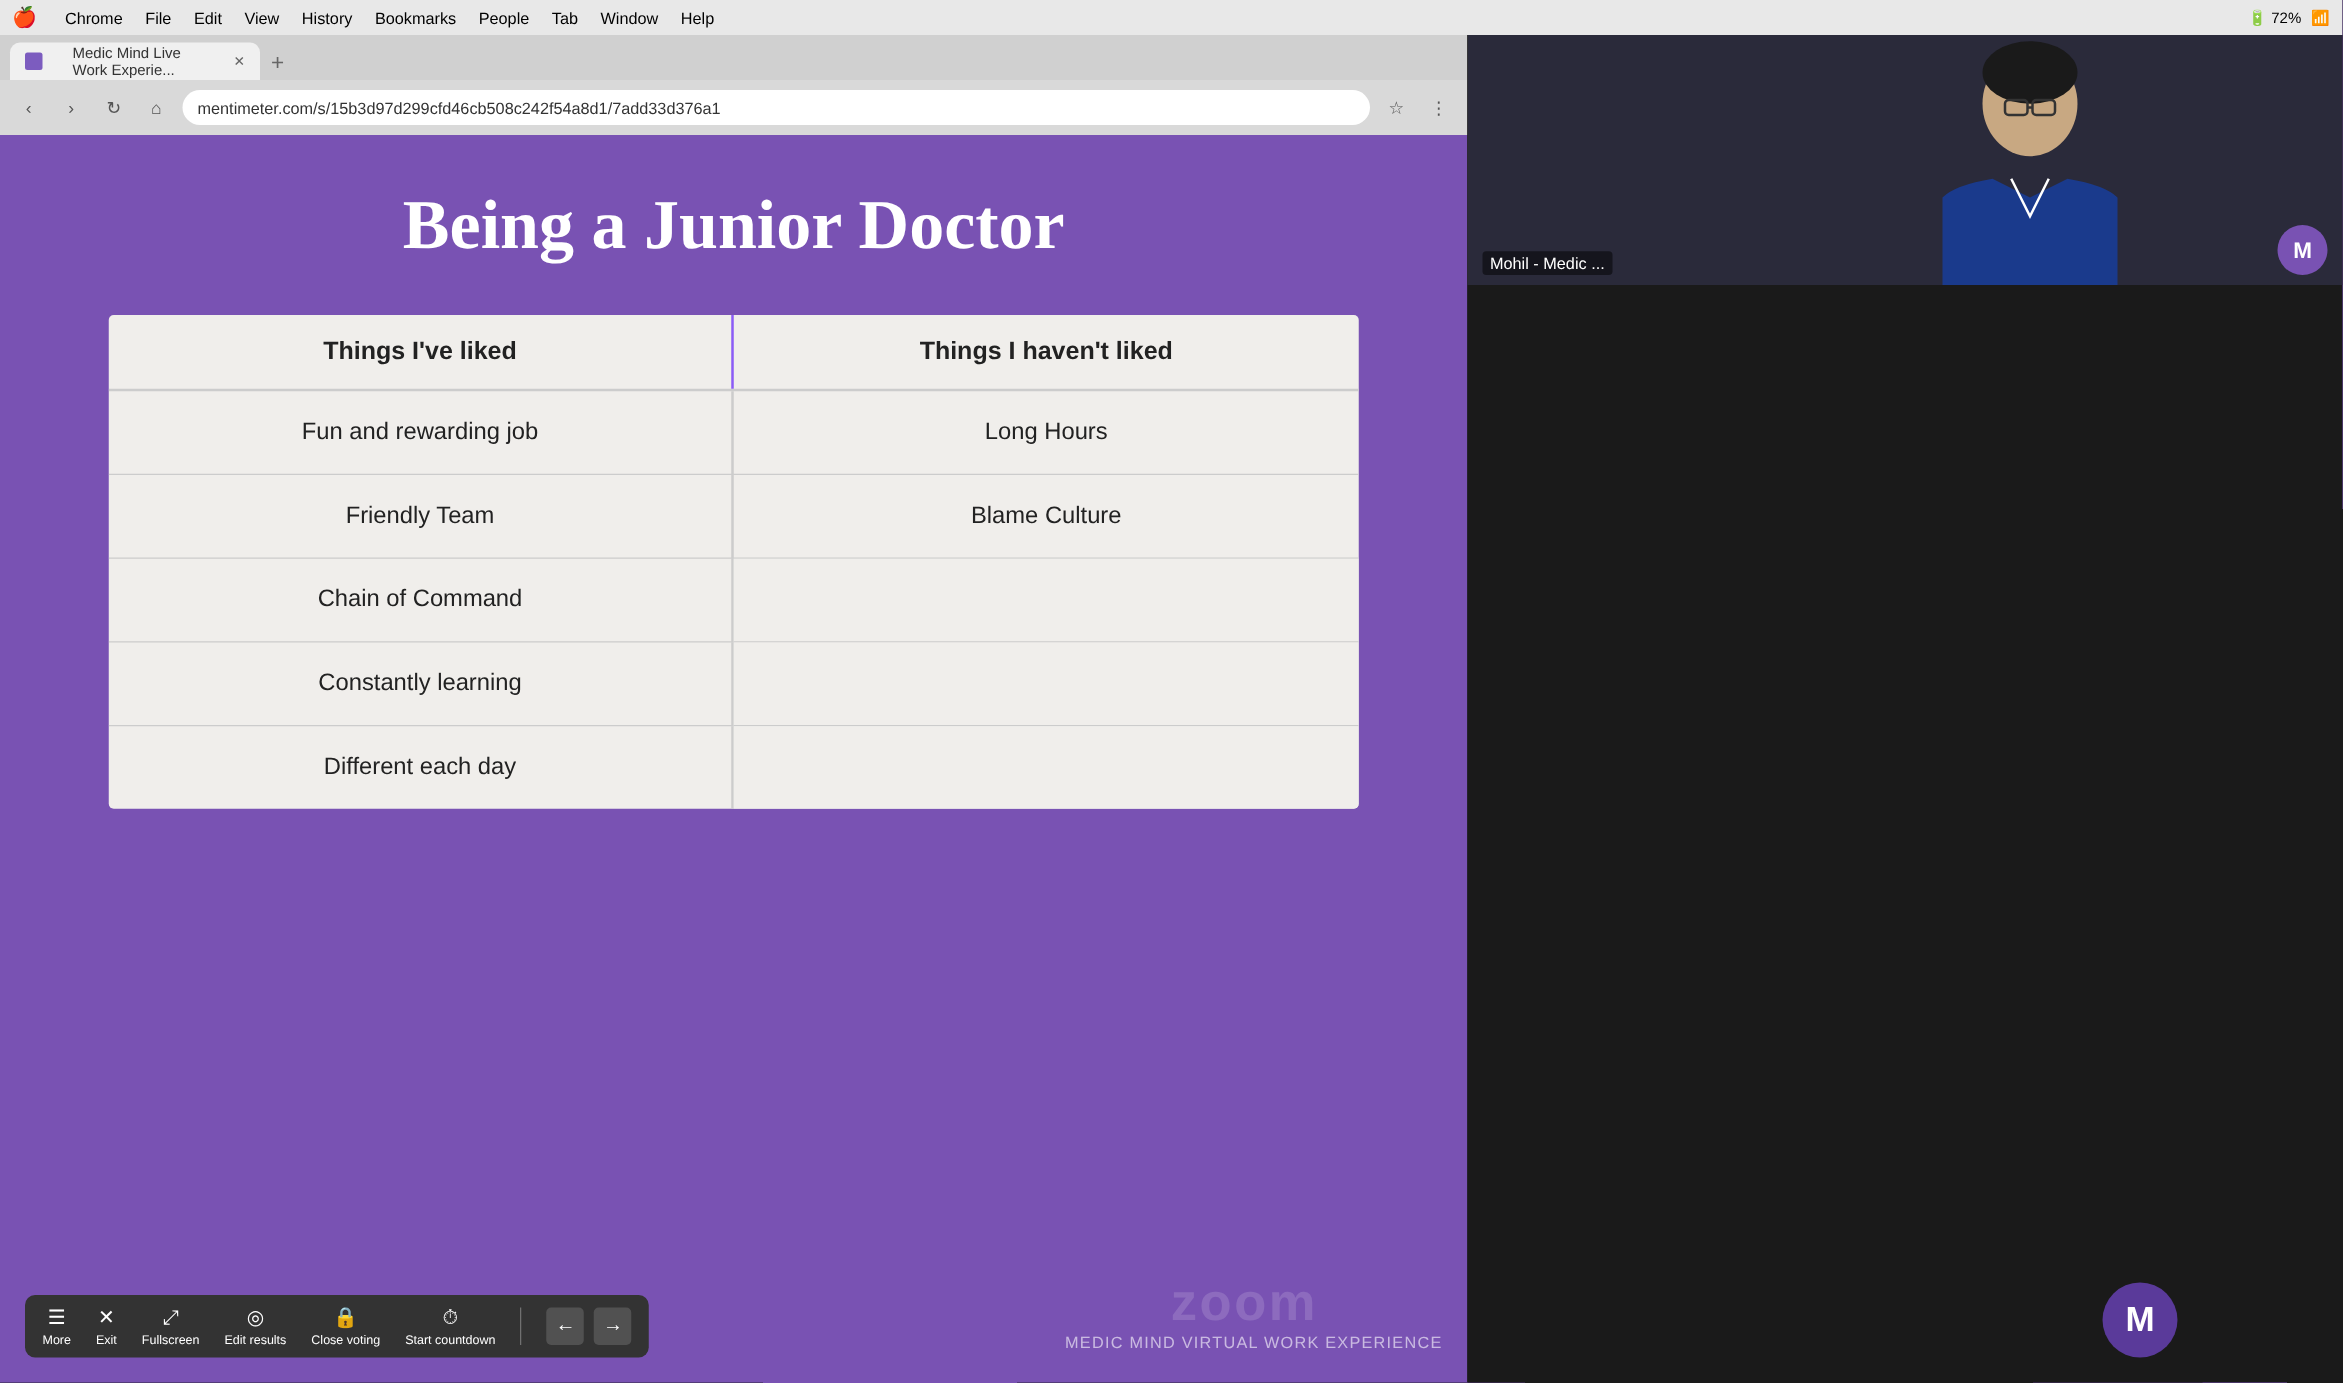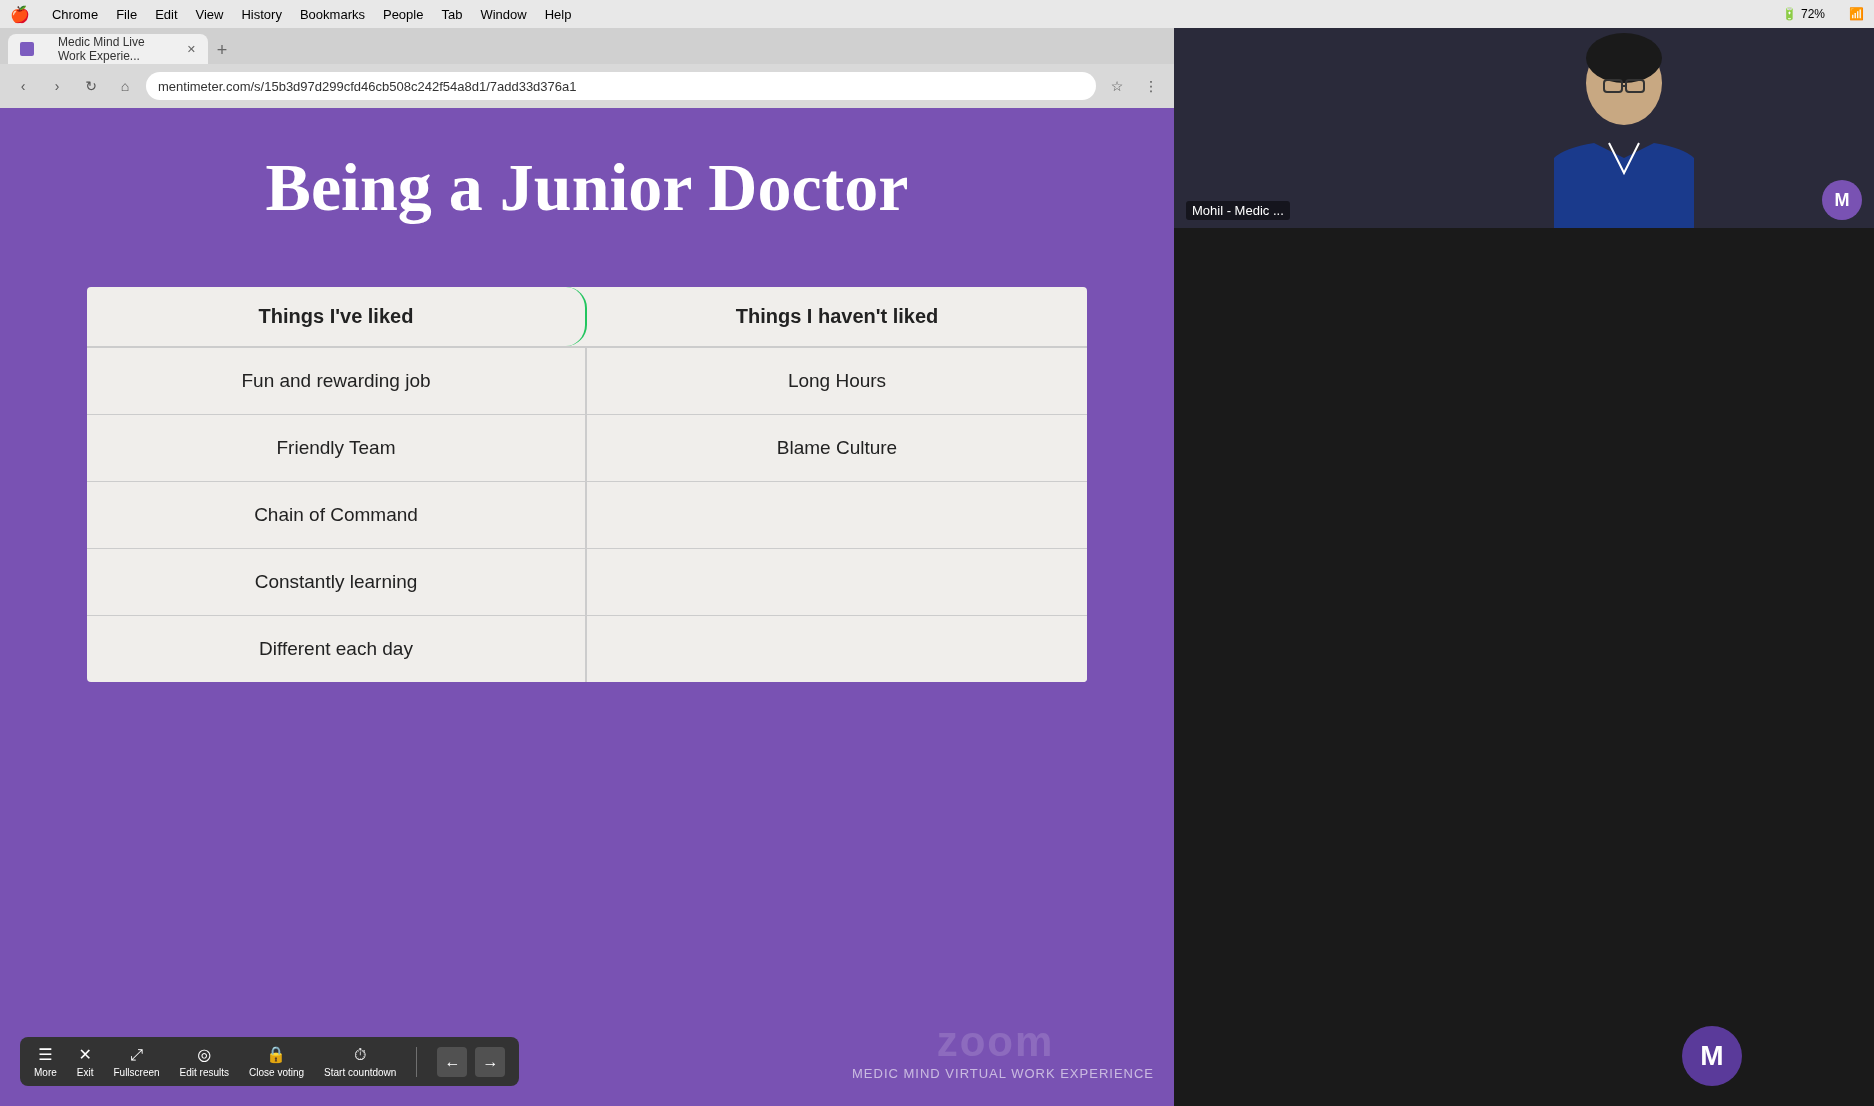--- a/index.html
+++ b/index.html
@@ -30,21 +30,21 @@
     .menubar-apple {
       font-size: 16px;
       margin-right: 4px;
     }
 
     .menubar-right {
       position: absolute;
       right: 10px;
       display: flex;
       align-items: center;
-      gap: 24px;
+      gap: 8px;
       font-size: 12px;
     }
 
     
     .tab-bar {
       height: 36px;
       background: #d0d0d0;
       display: flex;
       align-items: flex-end;
       padding: 0 8px;
@@ -136,25 +136,25 @@
       height: calc(1106px - 28px - 36px - 44px);
       background: #7952b3;
       position: relative;
       display: flex;
       flex-direction: column;
       align-items: center;
       padding: 40px 20px 20px;
     }
 
     .slide-title {
-      font-size: 68px;
+      font-size: 56px;
       font-weight: 700;
       color: #fff;
       text-align: right;
-      margin-bottom: 60px;
+      margin-bottom: 40px;
       font-family: Georgia, serif;
     }
 
     .comparison-table {
       width: 1000px;
       background: #f0eeeb;
       border-radius: 4px;
       overflow: hidden;
     }
 
@@ -166,22 +166,21 @@
 
     .table-header-cell {
       padding: 18px 20px;
       font-size: 20px;
       font-weight: 700;
       color: #222;
       text-align: center;
     }
 
     .table-header-cell:first-child {
-      border-right: 2px solid #22c55e;
-      border-radius: 21px;
+      border-right: 2px solid #8b5cf6;
     }
 
     .table-body {
       display: grid;
       grid-template-columns: 1fr 1fr;
     }
 
     .table-row-left, .table-row-right {
       padding: 22px 20px;
       font-size: 19px;

